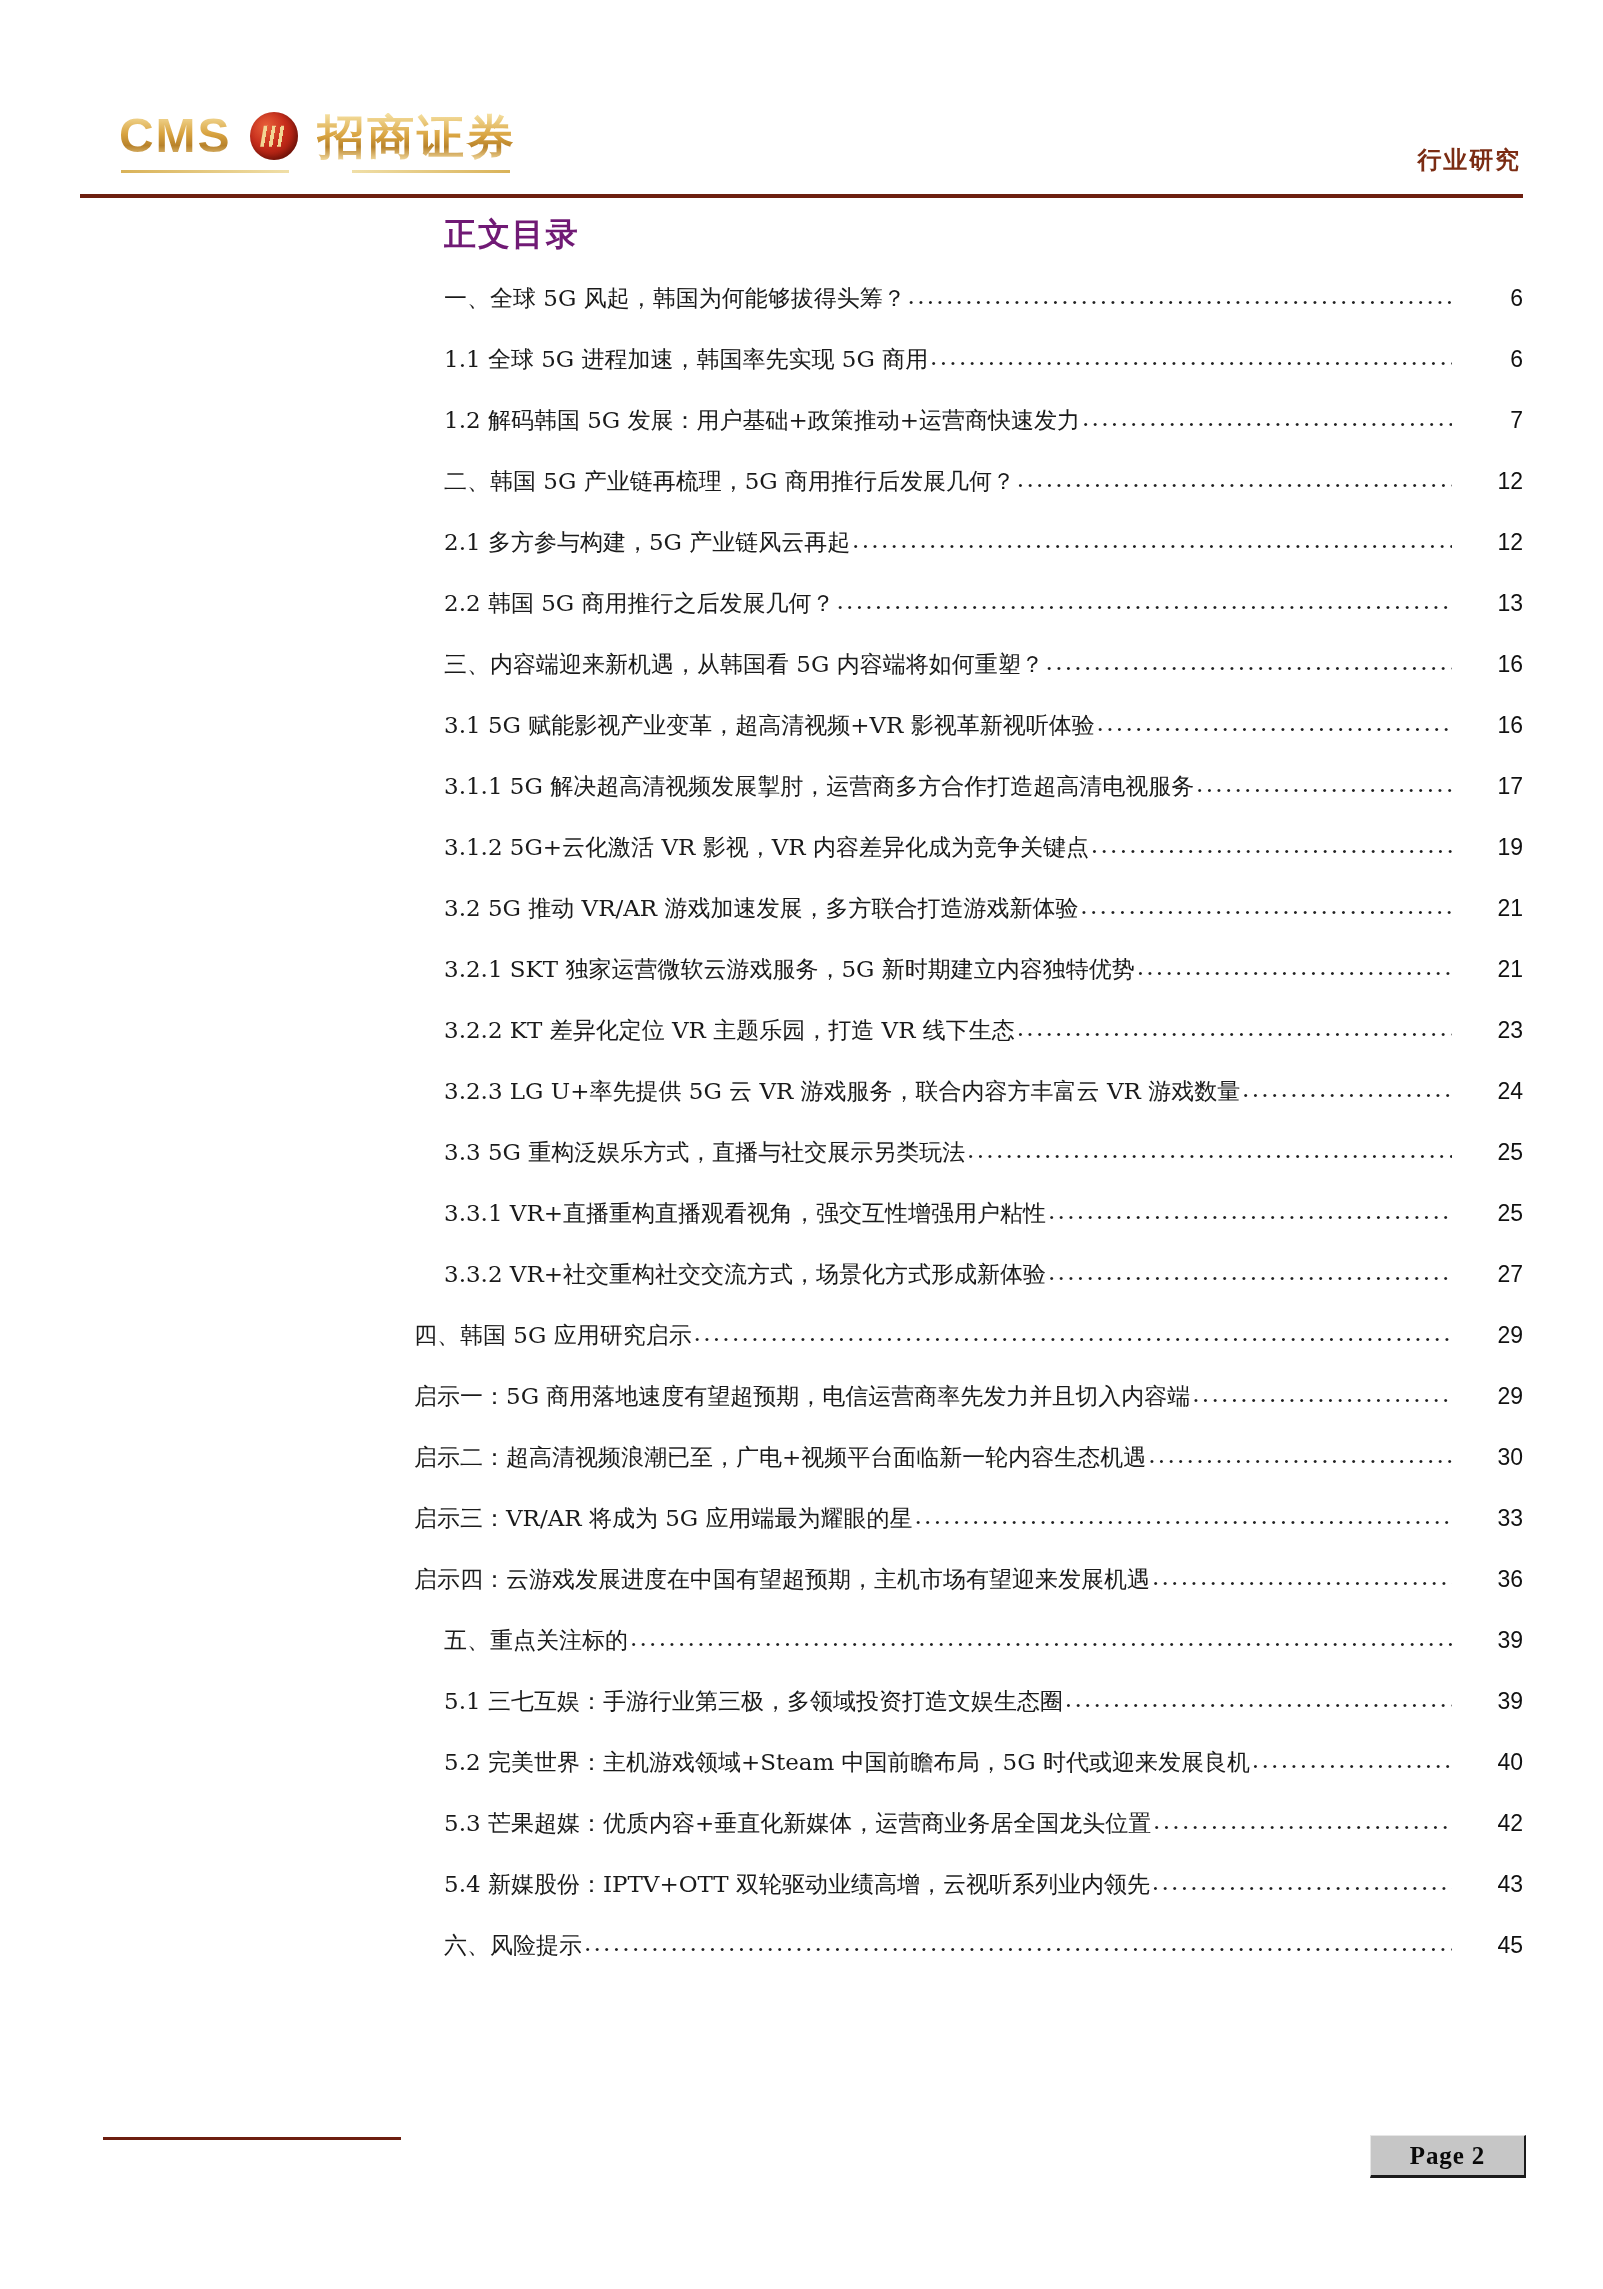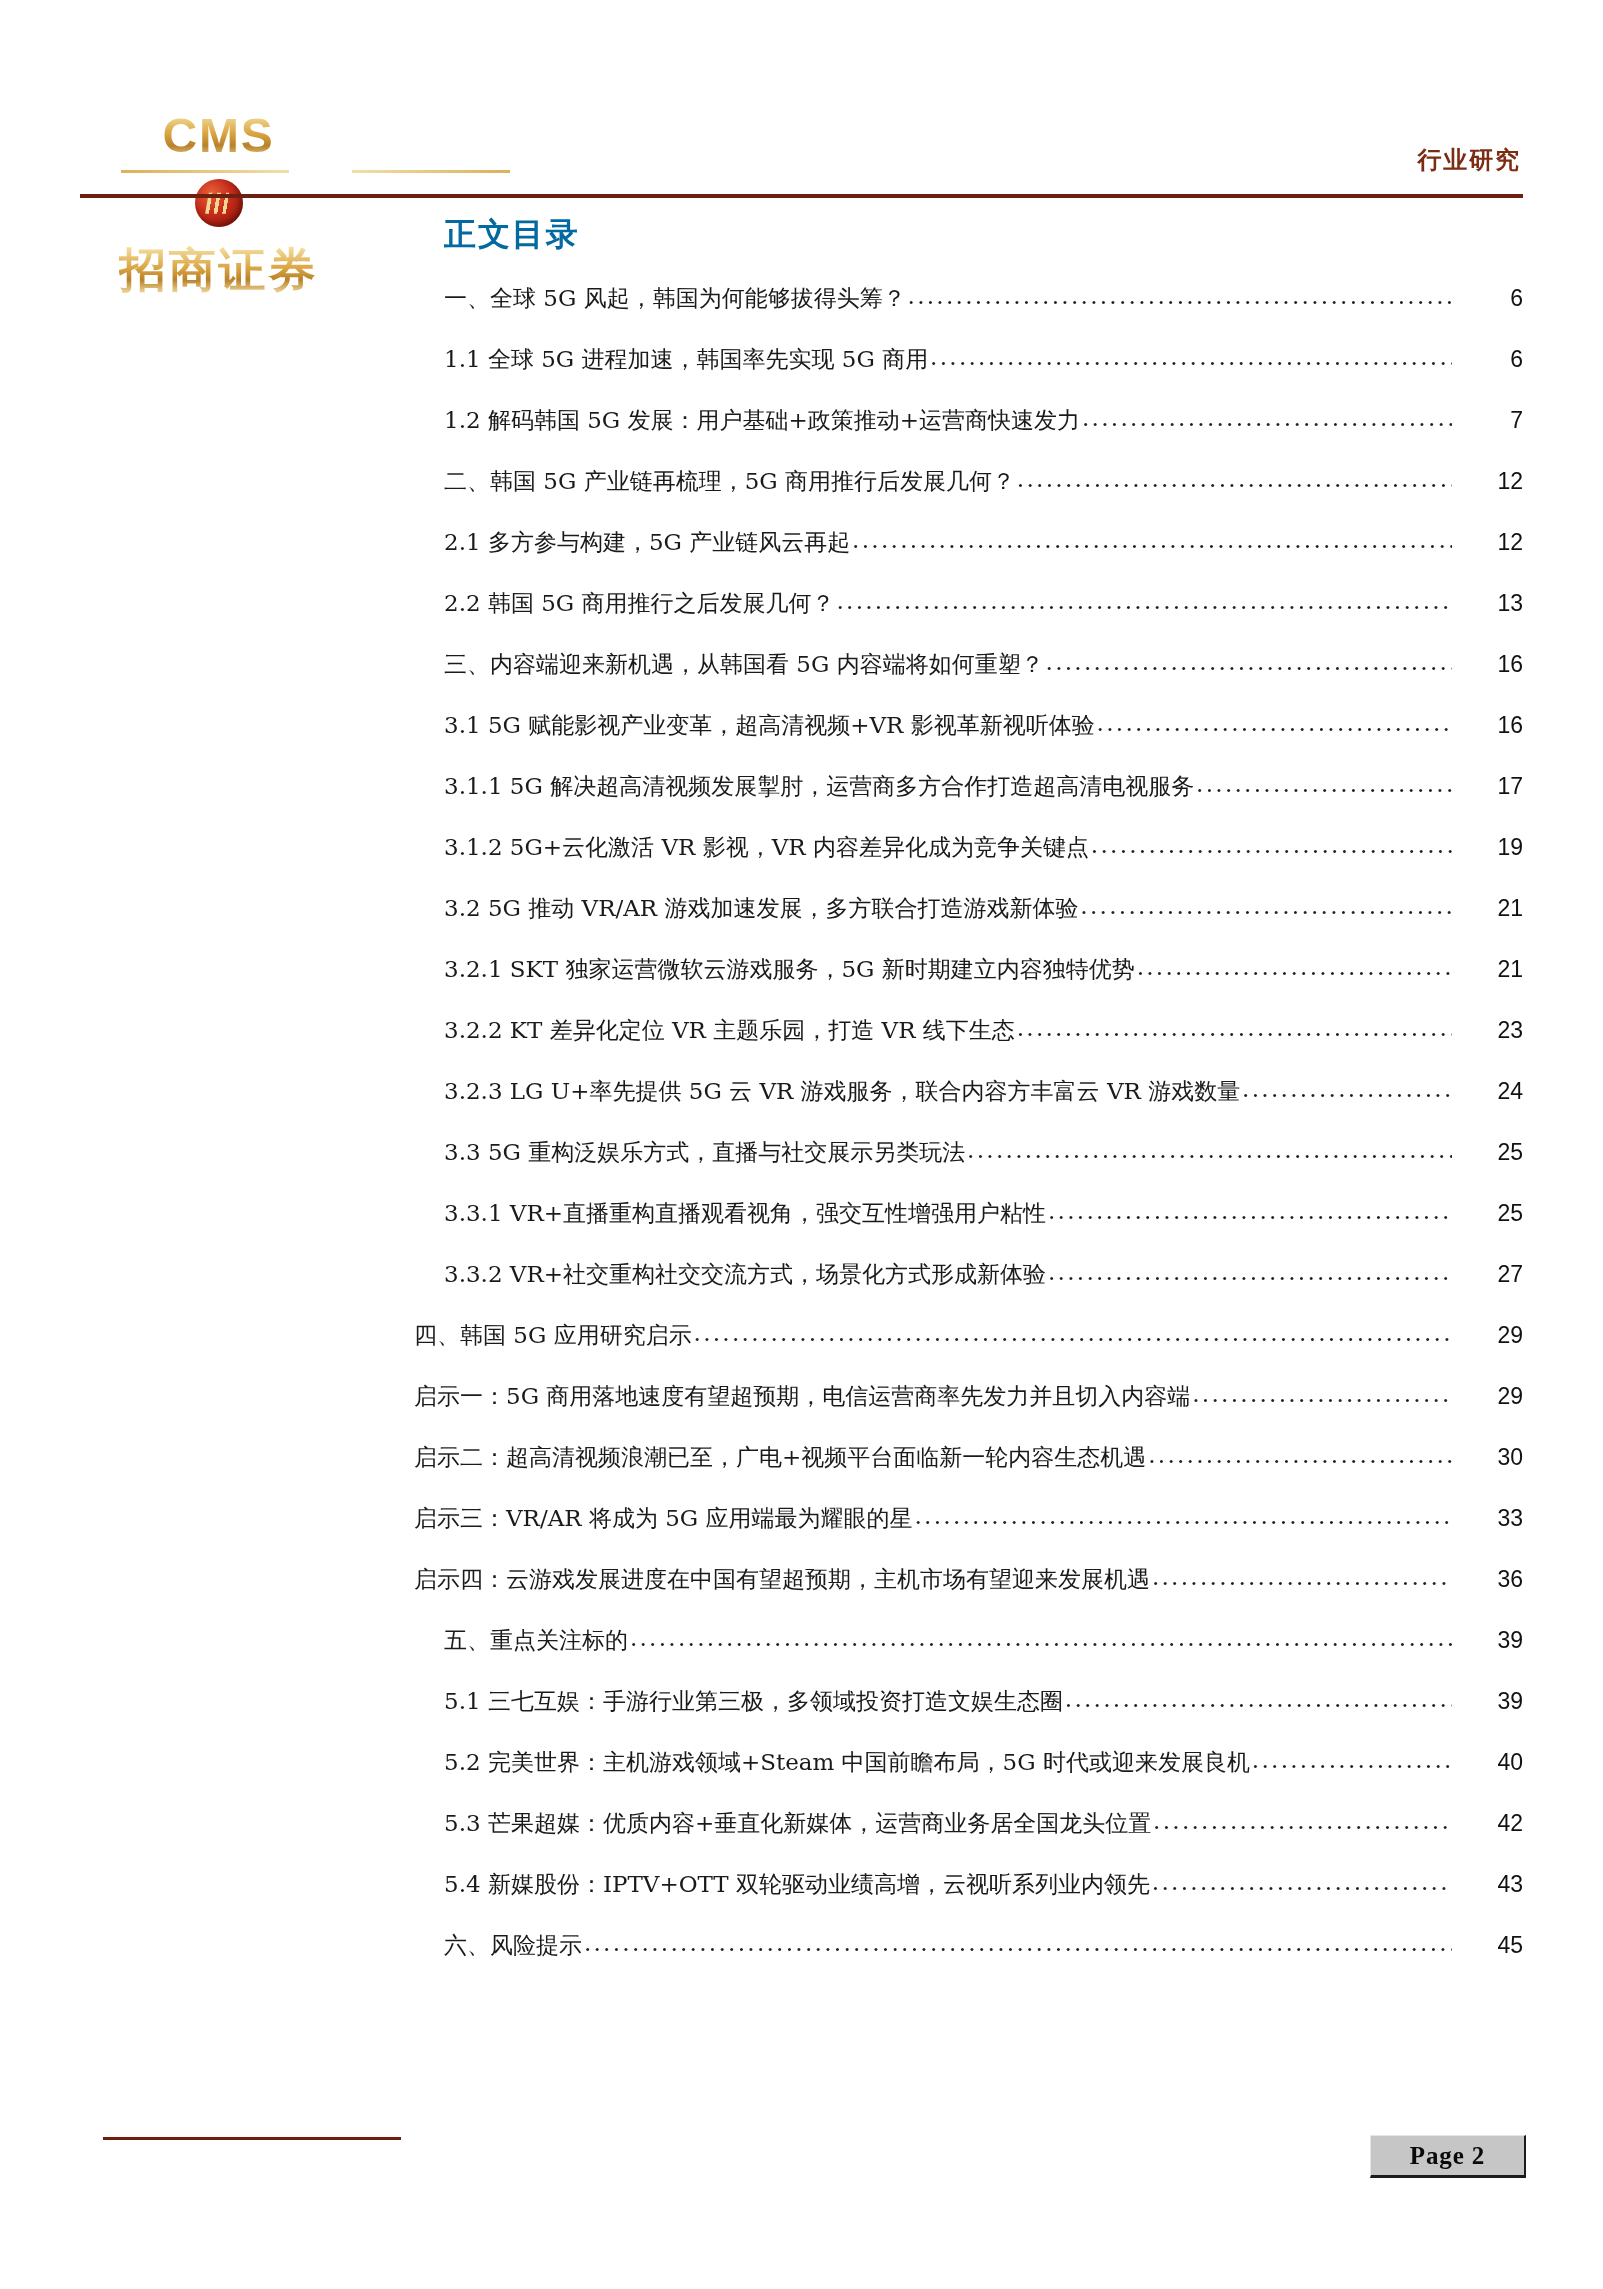--- a/index.html
+++ b/index.html
@@ -32,21 +32,20 @@
     height: 200px;
   }
 
   .logo-block {
     position: absolute;
     left: 119px;
     top: 112px;
     display: flex;
     align-items: center;
     gap: 19px;
-    flex-direction: column;
   }
 
   .logo-cms {
     font-family: "Liberation Sans", sans-serif;
     font-size: 48px;
     font-weight: bold;
     letter-spacing: 1.9px;
     background: linear-gradient(180deg, #f7e3a6 0%, #d9a441 45%, #b8822a 70%, #f0d79a 100%);
     -webkit-background-clip: text;
     background-clip: text;
@@ -137,21 +136,21 @@
     width: 1603px;
   }
 
   .toc-title {
     position: absolute;
     left: 444px;
     top: 13px;
     font-family: "DejaVu Serif", "Liberation Serif", serif;
     font-size: 32px;
     font-weight: bold;
-    color: #0369a1;
+    color: #701a75;
     letter-spacing: 1.9px;
   }
 
   .toc-list {
     position: absolute;
     left: 0;
     top: 76px;
     width: 1603px;
   }
 

